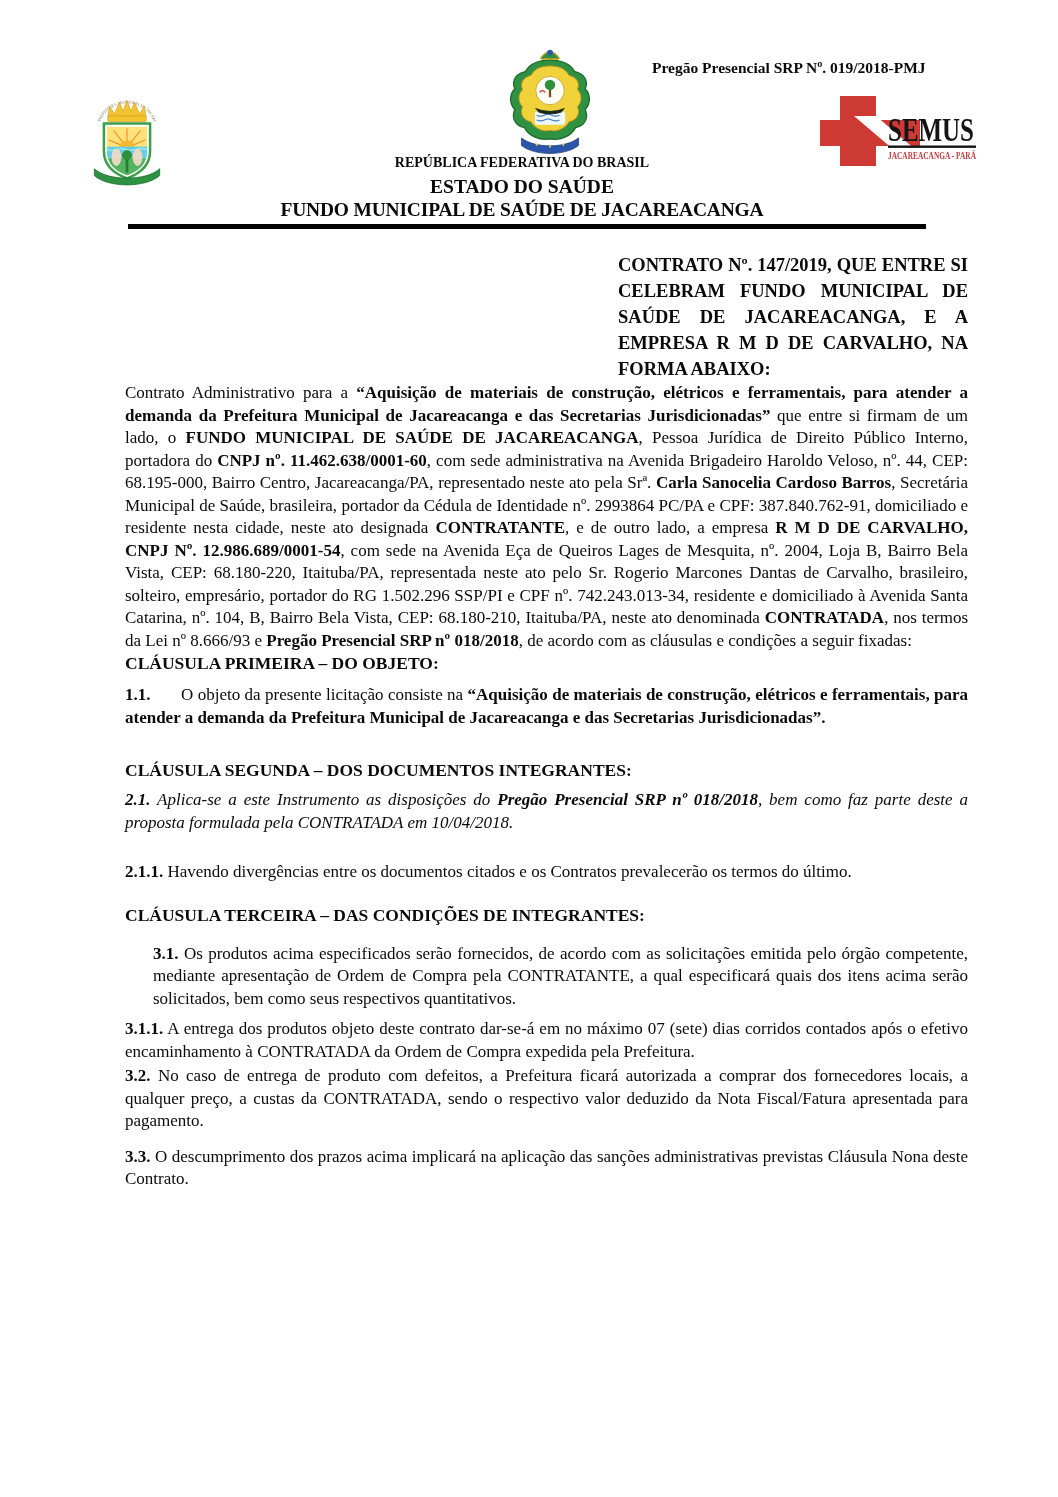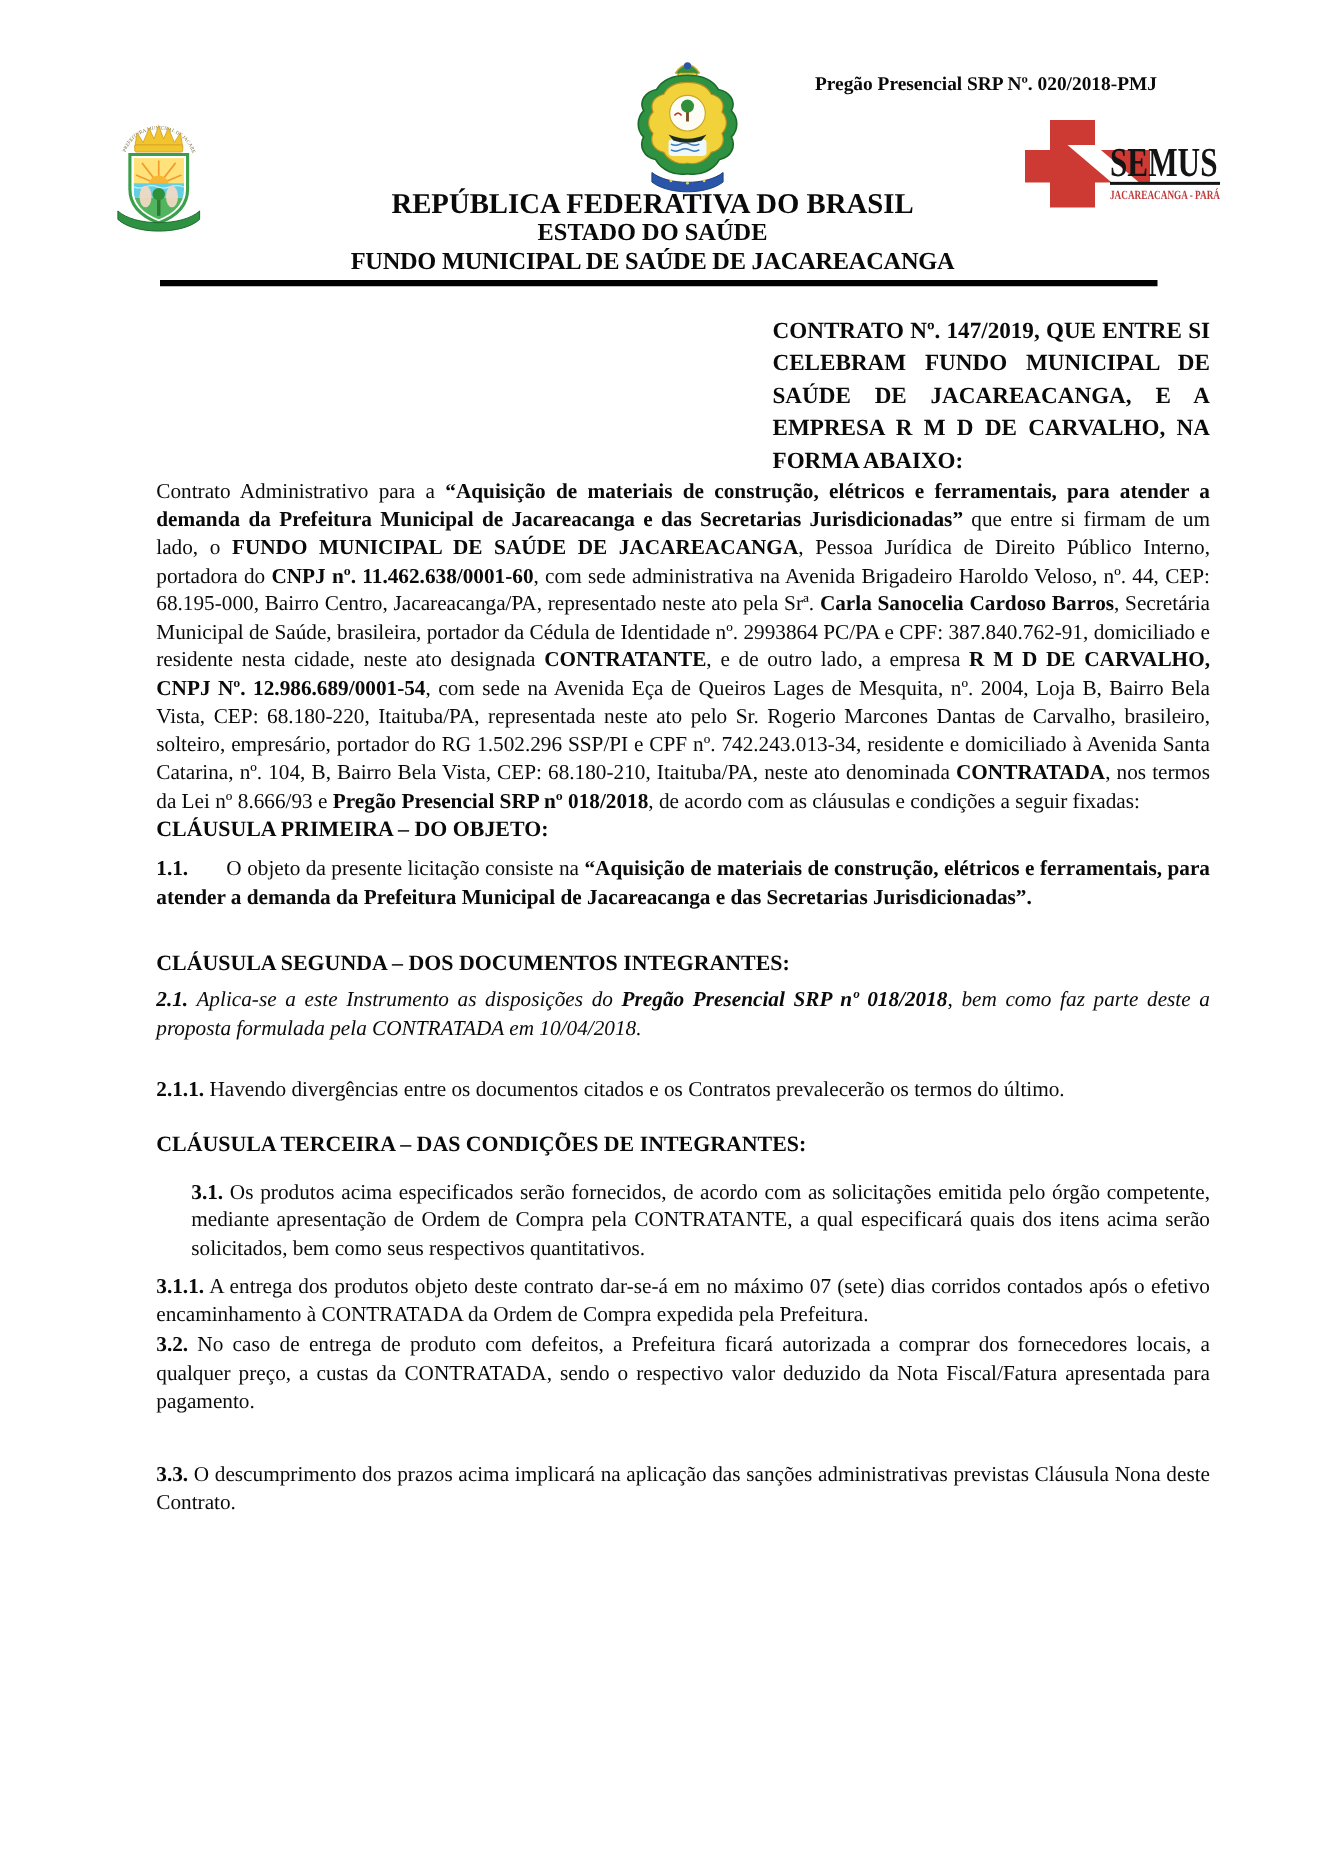--- a/index.html
+++ b/index.html
@@ -12,21 +12,21 @@
   
   .header { position:absolute; left:0; top:0; width:1058px; height:235px; }
   .crest-left   { position:absolute; left:88px;  top:88px;  width:78px;  height:100px; }
   .crest-center { position:absolute; left:496px; top:45px;  width:108px; height:112px; }
   .semus        { position:absolute; left:818px; top:94px;  width:160px; height:74px; }
   .pregao {
     position:absolute; left:652px; top:59px;
     font-weight:bold; font-size:15.5px; white-space:nowrap;
   }
   .hlines { position:absolute; left:0; top:151px; width:1044px; text-align:center; font-weight:bold; }
-  .hl1 { font-size:23px; line-height:24px; }
+  .hl1 { font-size:14px; line-height:24px; }
   .hl2 { font-size:19.5px; line-height:23px; }
   .hl3 { font-size:19.5px; line-height:23px; letter-spacing:-0.2px; }
   .rule { position:absolute; left:128px; top:224px; width:798px; height:5px; background:#000; }
   
   .content { position:absolute; left:125px; top:252px; width:843px; }
   .para {
     text-align:justify; font-size:17px; line-height:22.5px;
   }
   .b { font-weight:bold; }
   .clause { font-size:17.5px; font-weight:bold; line-height:23px; }
@@ -38,21 +38,21 @@
   #intro { }
   #clause1-h { }
   #p11  { margin-top:9px;  }
   #clause2-h { margin-top:30px; }
   #p21  { margin-top:7px;font-style:italic;  }
   #p211 { margin-top:27px; }
   #clause3-h { margin-top:20px; }
   #p31  { margin-top:16px;margin-left:28px; }
   #p311 { margin-top:8px;  }
   #p32  { margin-top:2px; }
-  #p33  { margin-top:36px; }
+  #p33  { margin-top:13px; }
 </style>
 </head>
 <body>
 
 <div class="page">
 
   <div class="header">
 
     <svg class="crest-left" viewBox="0 0 76 104">
       <defs>
@@ -107,21 +107,21 @@
       <circle cx="54" cy="48" r="15" fill="#fdfdf5" stroke="#c9a82a" stroke-width="1"></circle>
       <rect x="52.8" y="44" width="2.4" height="11" fill="#7a4a22"></rect>
       <circle cx="54" cy="42" r="5.5" fill="#2f8f3a"></circle>
       <path d="M43,50 q3,-4 6,0" stroke="#c0392b" stroke-width="1.4" fill="none"></path>
       <path d="M24,98 C38,109 70,109 84,98 L84,106 C70,117 38,117 24,106 z" stroke="#16407e" stroke-width="0.8" fill="#2a55a8"></path>
       <circle cx="40" cy="105" r="1.2" fill="#f2d23a"></circle>
       <circle cx="54" cy="107" r="1.2" fill="#f2d23a"></circle>
       <circle cx="68" cy="105" r="1.2" fill="#f2d23a"></circle>
     </svg>
 
-    <div class="pregao">Pregão Presencial SRP Nº. 020/2018-PMJ</div>
+    <div class="pregao">Pregão Presencial SRP Nº. 019/2018-PMJ</div>
 
     <svg class="semus" viewBox="0 0 160 74">
       <g>
         <rect x="22" y="2" width="36" height="70" fill="#cd3a33"></rect>
         <rect x="2" y="26" width="100" height="26" fill="#cd3a33"></rect>
         <polygon points="36,22 58,22 98,56 76,56" fill="#ffffff"></polygon>
       </g>
       <text x="70" y="47" font-size="33" font-weight="bold" font-family="Liberation Serif, DejaVu Serif, serif" textLength="86" lengthAdjust="spacingAndGlyphs" fill="#141414">SEMUS</text>
       <rect x="70" y="51.5" width="88" height="2.4" fill="#141414"></rect>
       <text x="70" y="65" font-size="10" font-weight="bold" font-family="Liberation Serif, DejaVu Serif, serif" textLength="88" lengthAdjust="spacingAndGlyphs" fill="#c03a3a">JACAREACANGA - PARÁ</text>

